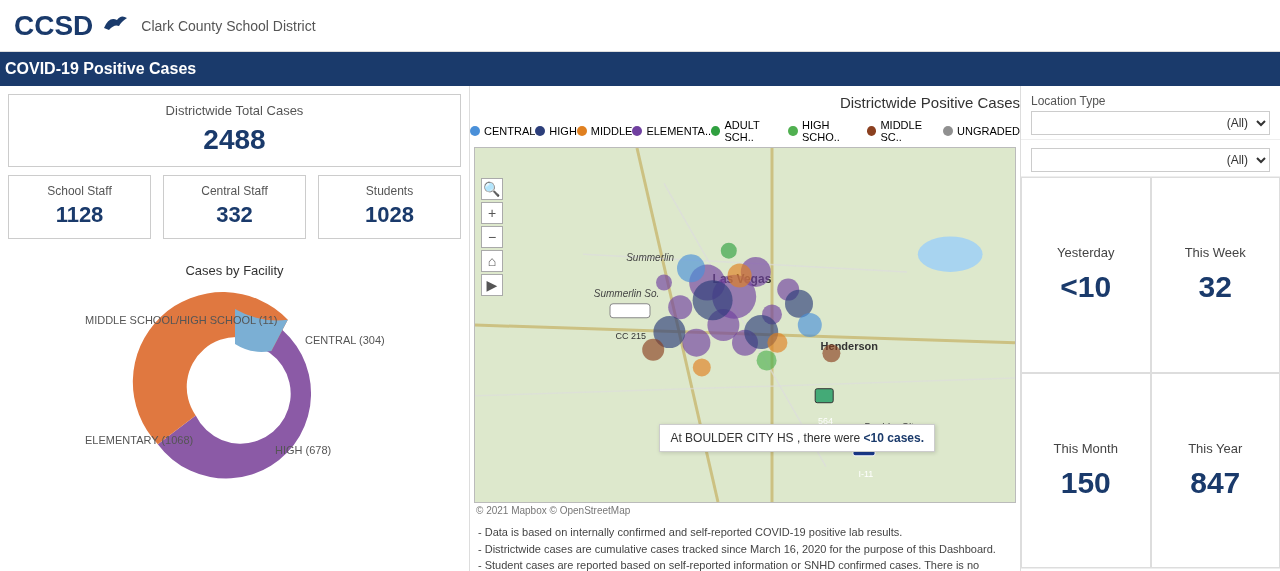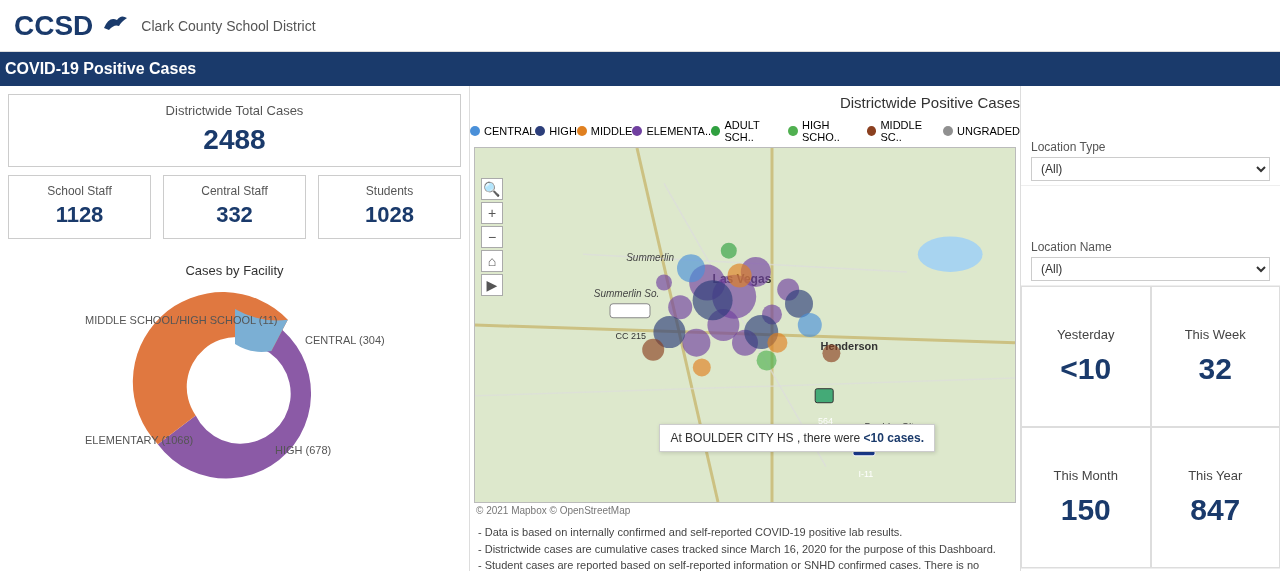--- a/index.html
+++ b/index.html
@@ -238,29 +238,29 @@
     
     .filter-group {
       padding: 8px 10px 4px;
       border-bottom: 1px solid #eee;
     }
     .filter-group label {
       font-size: 12px;
       color: #555;
       display: block;
       margin-bottom: 3px;
-      margin-top: 46px;
     }
     .filter-select {
       width: 100%;
       border: 1px solid #ccc;
       padding: 3px 5px;
       font-size: 12px;
       color: #333;
       background: white;
+      text-align: right;
     }
 
     
     #time-stats {
       display: grid;
       grid-template-columns: 1fr 1fr;
       gap: 0;
       flex: 1;
     }
     .time-stat-box {
@@ -483,21 +483,20 @@
     <div id="filter-stats">
 
       <div class="filter-group">
         <label>Location Type</label>
         <select class="filter-select">
           <option>(All)</option>
         </select>
       </div>
 
       <div class="filter-group">
-        <label>Location Name</label>
         <select class="filter-select">
           <option>(All)</option>
         </select>
       </div>
 
       <div id="time-stats">
         <div class="time-stat-box">
           <div class="label">Yesterday</div>
           <div class="value">&lt;10</div>
         </div>

